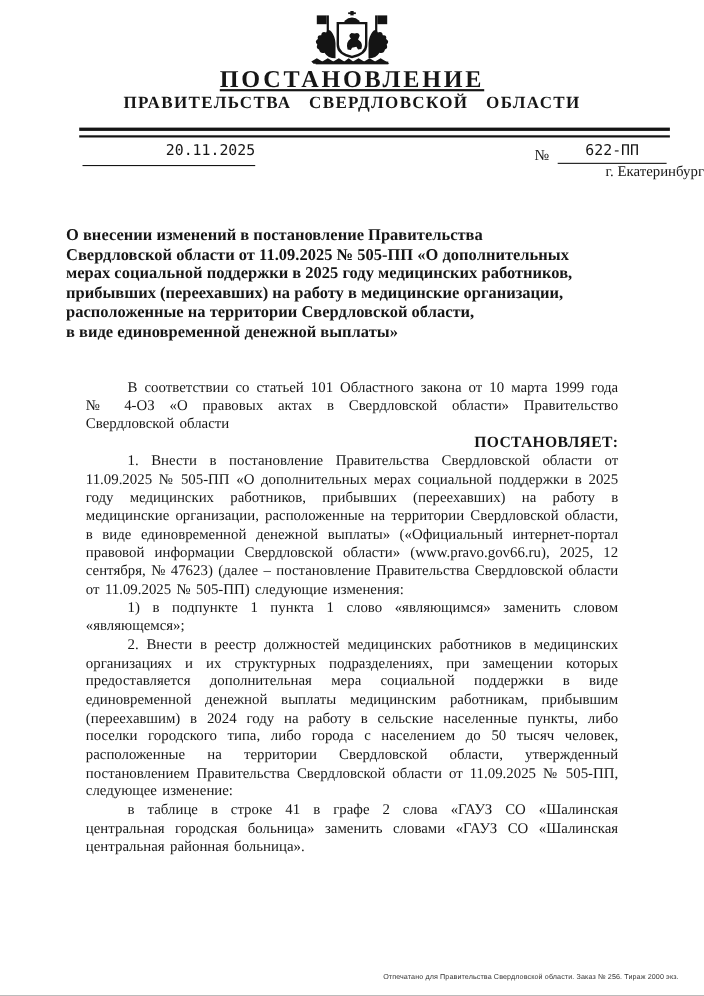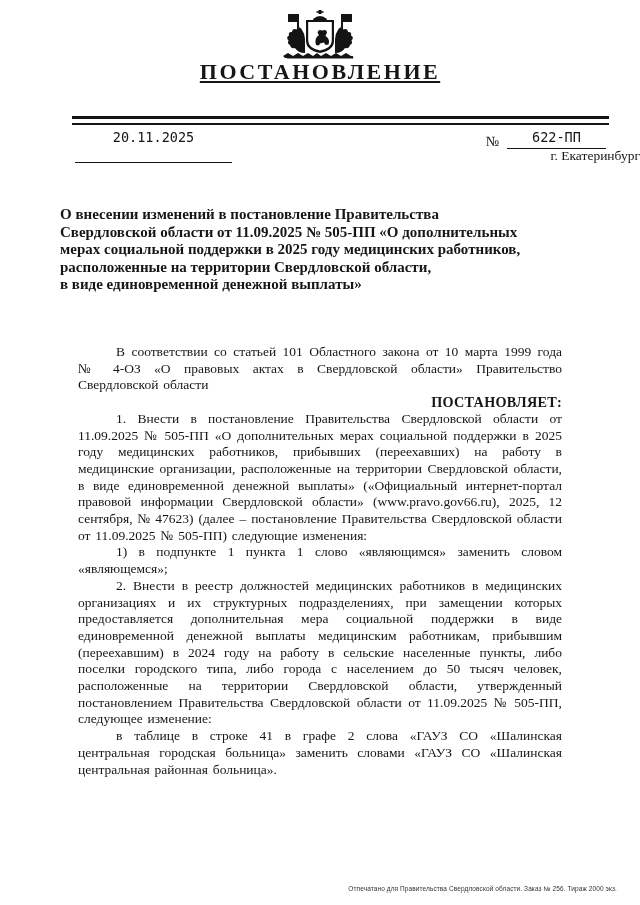--- a/index.html
+++ b/index.html
@@ -28,23 +28,23 @@
     letter-spacing:1.2px; word-spacing:11px;
   }
   .double-rule {
     position:absolute; top:116px; left:72px; right:31px;
     height:4px;
     border-top:3px solid #141414;
     border-bottom:2px solid #141414;
   }
   .date-field {
     position:absolute; top:129px; left:75px; width:157px;
-    text-align:center;
+    text-align:right;
     font-family:"DejaVu Sans Mono", monospace;
-    font-size:13.5px; padding-bottom:17px;
+    font-size:13.5px; padding-bottom:5px;
     border-bottom:1.5px solid #141414;
   }
   .num-sign {
     position:absolute; top:134px; left:486px;
     font-size:14px;
   }
   .num-field {
     position:absolute; top:129px; left:507px; width:99px;
     text-align:center;
     font-family:"DejaVu Sans Mono", monospace;
@@ -104,33 +104,35 @@
 
         <path d="M60 44 q7 0 10 -5 q4 1 5 -3 q3 -1 1.5 -4.5 q3 -3 -0.5 -5 q1 -4 -3 -3.5 q-0.5 -4 -4.5 -2.5 q-2 -4 -5 -0.5 q-3 4 -3.5 10 z"></path>
 
         <path d="M8 47 l5 -3 l5 3 l5 -3 l5 3 l5 -3 l5 3 l4 -3 l4 3 l5 -3 l5 3 l5 -3 l5 3 l5 -3 l5 3 l3 2 h-69 z"></path>
         <rect x="12" y="47" width="66" height="2.5"></rect>
       </g>
     </svg>
   </div>
 
   <div class="doc-type">ПОСТАНОВЛЕНИЕ</div>
+  <div class="authority">ПРАВИТЕЛЬСТВА СВЕРДЛОВСКОЙ ОБЛАСТИ</div>
 
   <div class="double-rule"></div>
 
   <div class="date-field">20.11.2025</div>
   <span class="num-sign">№</span>
   <div class="num-field">622-ПП</div>
 
   <div class="city">г. Екатеринбург</div>
 
   <div class="title">
     <div>О внесении изменений в постановление Правительства</div>
     <div>Свердловской области от 11.09.2025 № 505-ПП «О дополнительных</div>
     <div>мерах социальной поддержки в 2025 году медицинских работников,</div>
+    <div>прибывших (переехавших) на работу в медицинские организации,</div>
     <div>расположенные на территории Свердловской области,</div>
     <div>в виде единовременной денежной выплаты»</div>
   </div>
 
   <div class="doc-body">
     <p>В соответствии со статьей 101 Областного закона от 10 марта 1999 года № 4-ОЗ «О правовых актах в Свердловской области» Правительство Свердловской области</p>
     <p class="resolves">ПОСТАНОВЛЯЕТ:</p>
     <p>1. Внести в постановление Правительства Свердловской области от 11.09.2025 № 505-ПП «О дополнительных мерах социальной поддержки в 2025 году медицинских работников, прибывших (переехавших) на работу в медицинские организации, расположенные на территории Свердловской области, в виде единовременной денежной выплаты» («Официальный интернет-портал правовой информации Свердловской области» (www.pravo.gov66.ru), 2025, 12 сентября, № 47623) (далее – постановление Правительства Свердловской области от 11.09.2025 № 505-ПП) следующие изменения:</p>
     <p>1) в подпункте 1 пункта 1 слово «являющимся» заменить словом «являющемся»;</p>
     <p>2. Внести в реестр должностей медицинских работников в медицинских организациях и их структурных подразделениях, при замещении которых предоставляется дополнительная мера социальной поддержки в виде единовременной денежной выплаты медицинским работникам, прибывшим (переехавшим) в 2024 году на работу в сельские населенные пункты, либо поселки городского типа, либо города с населением до 50 тысяч человек, расположенные на территории Свердловской области, утвержденный постановлением Правительства Свердловской области от 11.09.2025 № 505-ПП, следующее изменение:</p>

